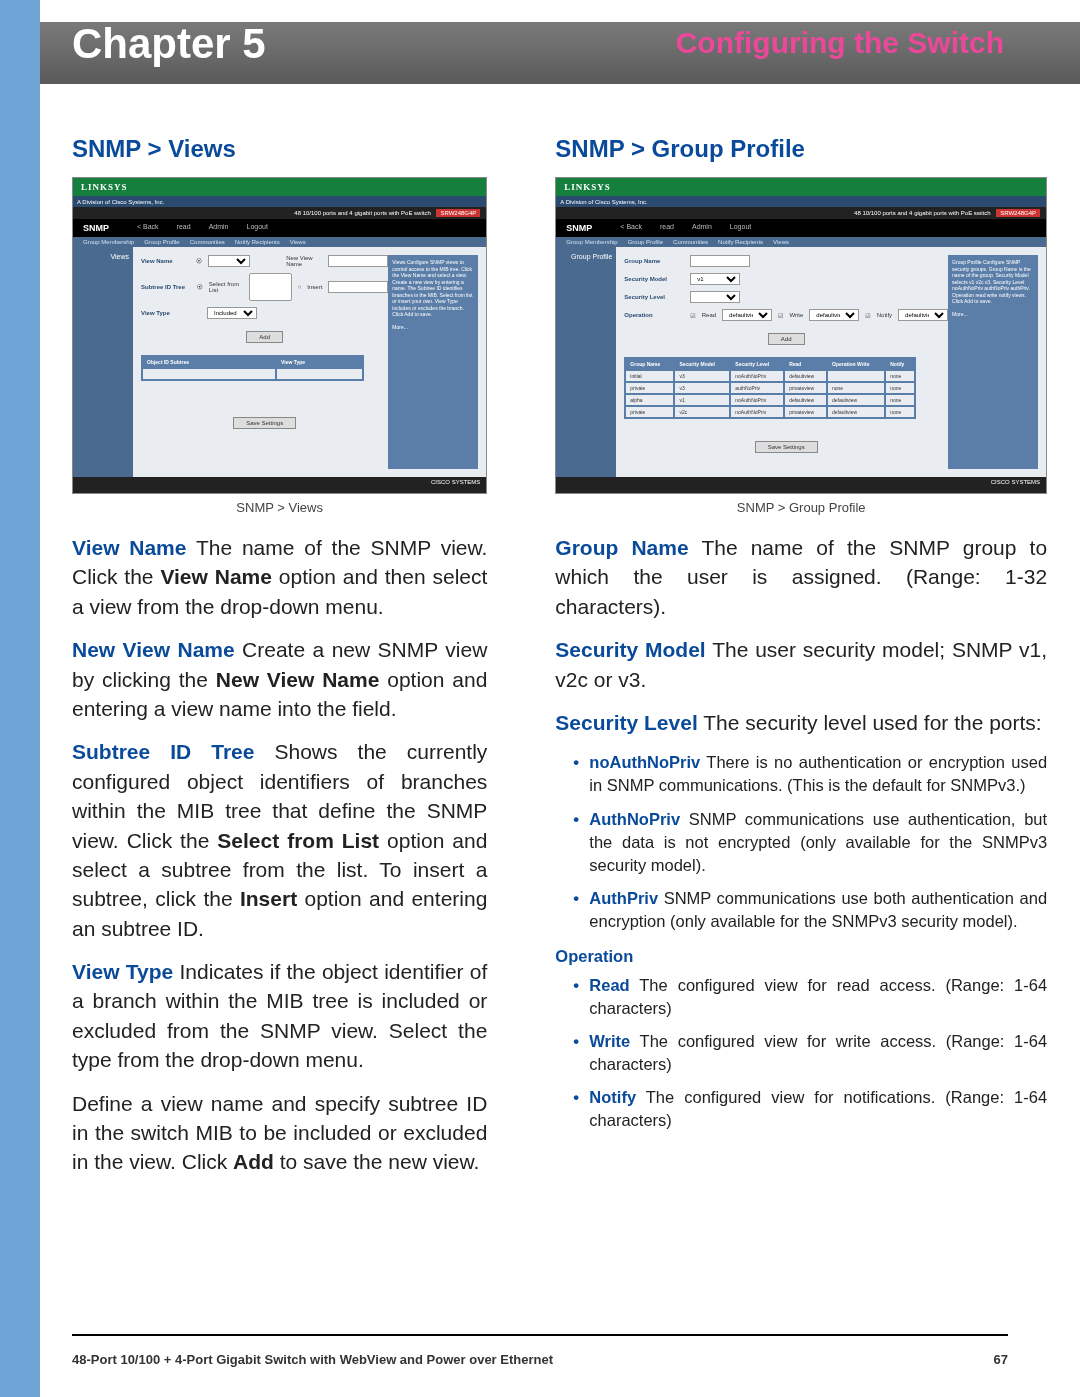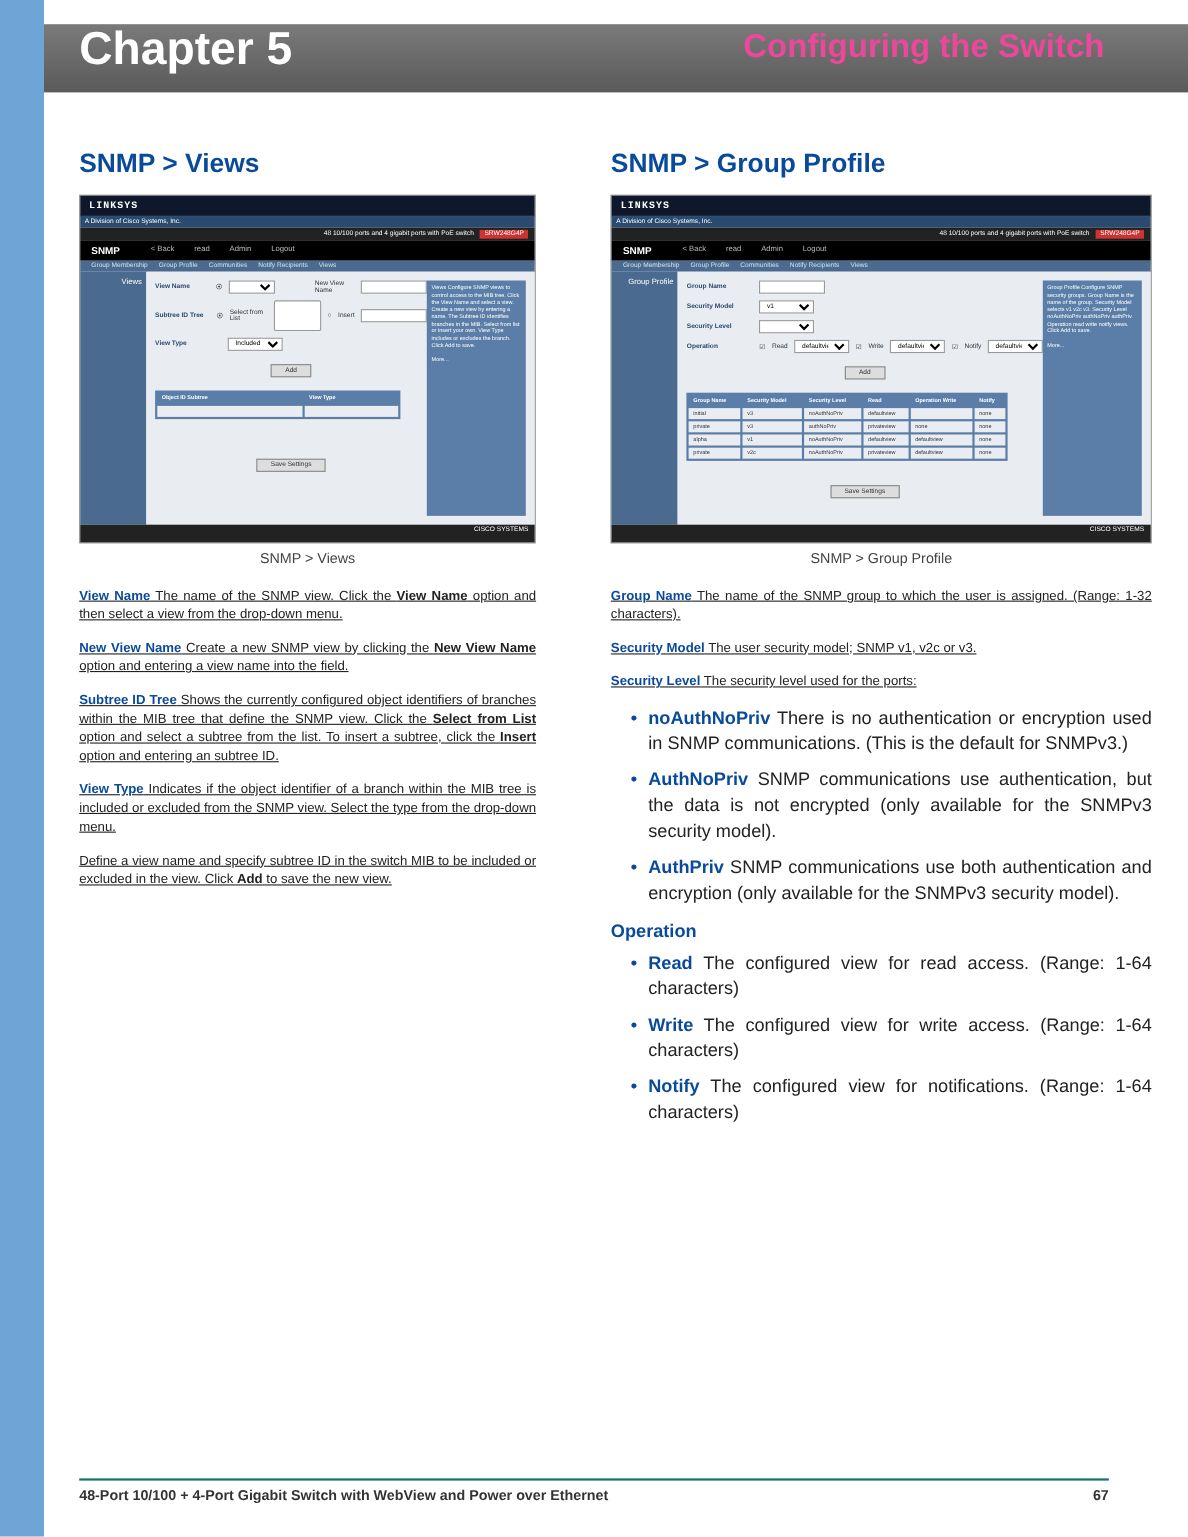--- a/index.html
+++ b/index.html
@@ -53,24 +53,24 @@
   }
   .screenshot {
     width: 100%;
     border: 1px solid #888;
     background: #e9edf2;
     font-size: 7px;
     color: #333;
     margin-bottom: 6px;
   }
   .ss-topbar {
-    background: #0f172a;
+    background: #15803d;
     color: #fff;
     padding: 4px 8px;
-    font-family: Liberation Mono, monospace;
+    font-family: Liberation Serif, serif;
     letter-spacing: 1px;
     font-size: 9px;
     font-weight: bold;
     border-bottom: 1px solid #2a4a6f;
   }
   .ss-sub {
     background: #2a4a6f;
     color: #fff;
     font-size: 6px;
     padding: 2px 4px;
@@ -116,29 +116,29 @@
   .frow label { width:60px; color:#2a4a6f; font-weight:bold;}
   .fsel, .finp { border:1px solid #999; background:#fff; font-size:6px; padding:1px 2px; height:12px;}
   .fsel { width:50px;} .finp{width:60px;}
   .fbtn { display:inline-block; border:1px solid #888; background:#ddd; font-size:6px; padding:2px 12px; margin:6px auto;}
   .ftable { width:90%; background:#5b7ea9; color:#fff; font-size:5px; margin-top:6px;}
   .ftable th, .ftable td { padding:2px 4px; text-align:left;}
   .ftable td { background:#e9edf2; color:#333;}
   .ss-footer { background:#222; height:16px; position:relative;}
   .ss-footer .cisco { position:absolute; right:6px; top:2px; color:#fff; font-size:6px;}
   .caption { text-align:center; font-size:13px; color:#444; margin: 4px 0 18px;}
-  p.body { font-size: 12px; line-height:1.4; margin-bottom:14px; text-align:justify;text-decoration:underline;}
+  p.body { font-size: 21px; line-height:1.4; margin-bottom:14px; text-align:justify;}
   strong.blue { color:#0a4a9a; font-weight:700;}
   ul.bul { list-style:none; margin:0 0 14px 18px;}
   ul.bul li { font-size:16.5px; line-height:1.4; text-align:justify; margin-bottom:10px; position:relative; padding-left:16px;}
   ul.bul li::before { content:"•"; color:#0a4a9a; position:absolute; left:0; font-weight:bold;}
   .sub-head { color:#0a4a9a; font-weight:700; font-size:16.5px; margin:4px 0 8px;}
   .footer-bar {
     position:absolute; left:72px; right:72px; bottom:30px;
-    border-top:2px solid #0f766e; padding-top:6px;
+    border-top:2px solid #000000; padding-top:16px;
     display:flex; justify-content:space-between;
     font-size:13px; font-weight:700; color:#333;
   }
 </style>
 </head>
 <body>
 
 <div class="left-stripe"></div>
 <div class="header-band"></div>
 <div class="chapter-title">Chapter 5</div>

